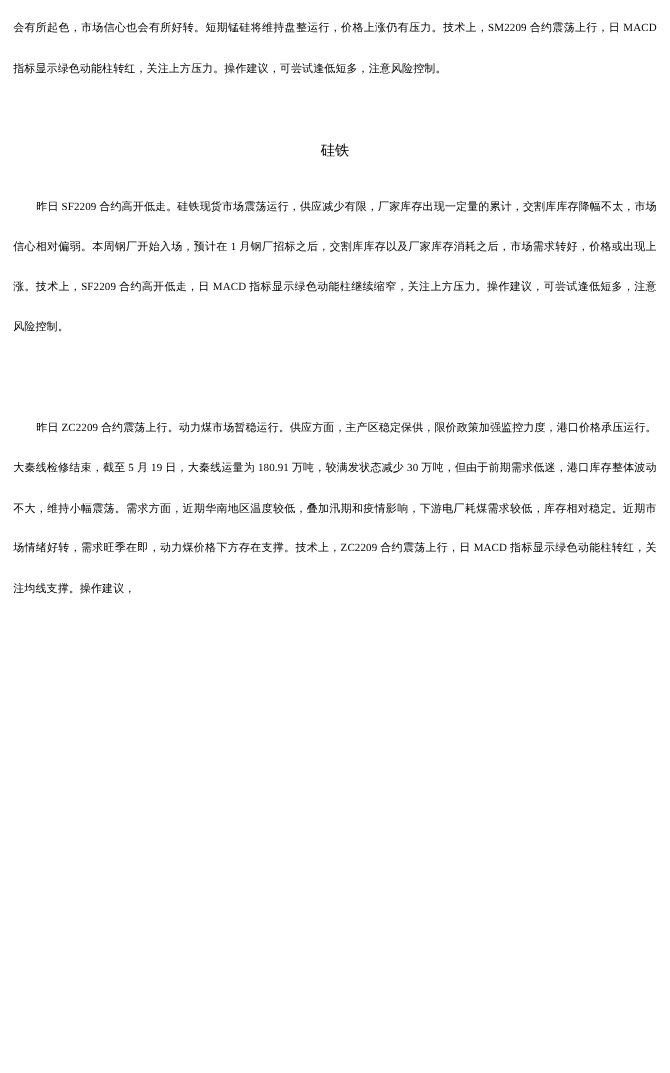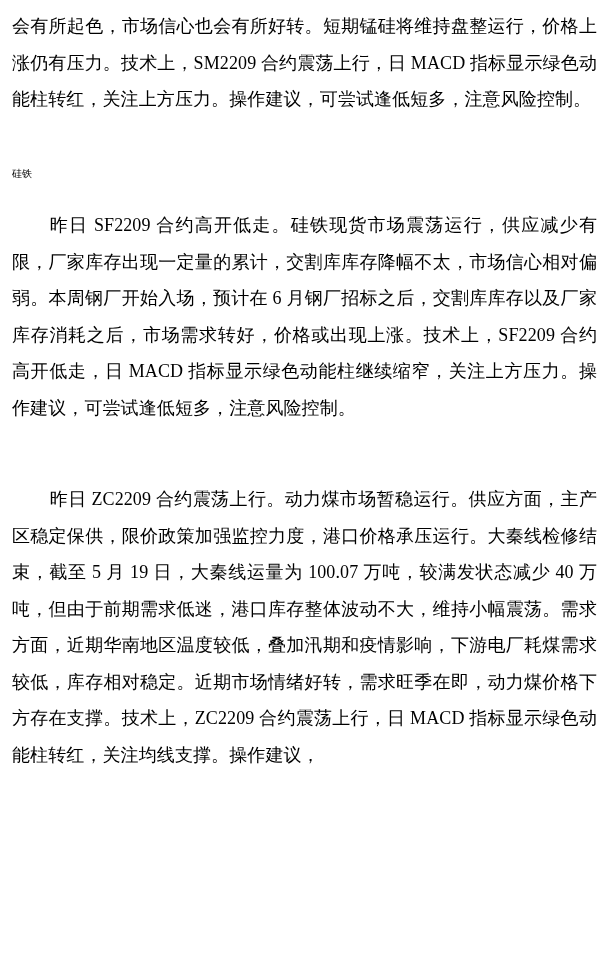--- a/index.html
+++ b/index.html
@@ -15,59 +15,59 @@
     color: #000000;
   }
   #page {
     box-sizing: border-box;
     width: 609px;
     height: 975px;
     padding: 8px 12px 0 12px;
     background: #ffffff;
   }
   .para {
-    font-size: 18px;
+    font-size: 10px;
     line-height: 36.5px;
     text-align: justify;
     text-justify: inter-ideograph;
     margin: 0;
     letter-spacing: 0.1px;
   }
   .para.cont {
     text-indent: 0;
   }
   .para.indent {
     text-indent: 2.1em;
   }
   .heading {
-    font-size: 10px;
+    font-size: 13px;
     line-height: 36.5px;
     margin: 0;
     font-weight: normal;
-    text-align: left;
+    text-align: center;
   }
   .gap-sm { height: 15px; }
   .gap-md { height: 38px; }
   .gap-lg { height: 40px; }
 </style>
 </head>
 <body>
 
 <div id="page">
 
   <p class="para cont">会有所起色，市场信心也会有所好转。短期锰硅将维持盘整运行，价格上涨仍有压力。技术上，SM2209 合约震荡上行，日 MACD 指标显示绿色动能柱转红，关注上方压力。操作建议，可尝试逢低短多，注意风险控制。</p>
 
   <div class="gap-md"></div>
 
   <h2 class="heading">硅铁</h2>
 
   <div class="gap-sm"></div>
 
-  <p class="para indent">昨日 SF2209 合约高开低走。硅铁现货市场震荡运行，供应减少有限，厂家库存出现一定量的累计，交割库库存降幅不太，市场信心相对偏弱。本周钢厂开始入场，预计在 6 月钢厂招标之后，交割库库存以及厂家库存消耗之后，市场需求转好，价格或出现上涨。技术上，SF2209 合约高开低走，日 MACD 指标显示绿色动能柱继续缩窄，关注上方压力。操作建议，可尝试逢低短多，注意风险控制。</p>
+  <p class="para indent">昨日 SF2209 合约高开低走。硅铁现货市场震荡运行，供应减少有限，厂家库存出现一定量的累计，交割库库存降幅不太，市场信心相对偏弱。本周钢厂开始入场，预计在 1 月钢厂招标之后，交割库库存以及厂家库存消耗之后，市场需求转好，价格或出现上涨。技术上，SF2209 合约高开低走，日 MACD 指标显示绿色动能柱继续缩窄，关注上方压力。操作建议，可尝试逢低短多，注意风险控制。</p>
 
   <div class="gap-lg"></div>
 
 
   <div class="gap-sm"></div>
 
-  <p class="para indent">昨日 ZC2209 合约震荡上行。动力煤市场暂稳运行。供应方面，主产区稳定保供，限价政策加强监控力度，港口价格承压运行。大秦线检修结束，截至 5 月 19 日，大秦线运量为 100.07 万吨，较满发状态减少 40 万吨，但由于前期需求低迷，港口库存整体波动不大，维持小幅震荡。需求方面，近期华南地区温度较低，叠加汛期和疫情影响，下游电厂耗煤需求较低，库存相对稳定。近期市场情绪好转，需求旺季在即，动力煤价格下方存在支撑。技术上，ZC2209 合约震荡上行，日 MACD 指标显示绿色动能柱转红，关注均线支撑。操作建议，</p>
+  <p class="para indent">昨日 ZC2209 合约震荡上行。动力煤市场暂稳运行。供应方面，主产区稳定保供，限价政策加强监控力度，港口价格承压运行。大秦线检修结束，截至 5 月 19 日，大秦线运量为 180.91 万吨，较满发状态减少 30 万吨，但由于前期需求低迷，港口库存整体波动不大，维持小幅震荡。需求方面，近期华南地区温度较低，叠加汛期和疫情影响，下游电厂耗煤需求较低，库存相对稳定。近期市场情绪好转，需求旺季在即，动力煤价格下方存在支撑。技术上，ZC2209 合约震荡上行，日 MACD 指标显示绿色动能柱转红，关注均线支撑。操作建议，</p>
 
 </div>
 
 </body></html>

